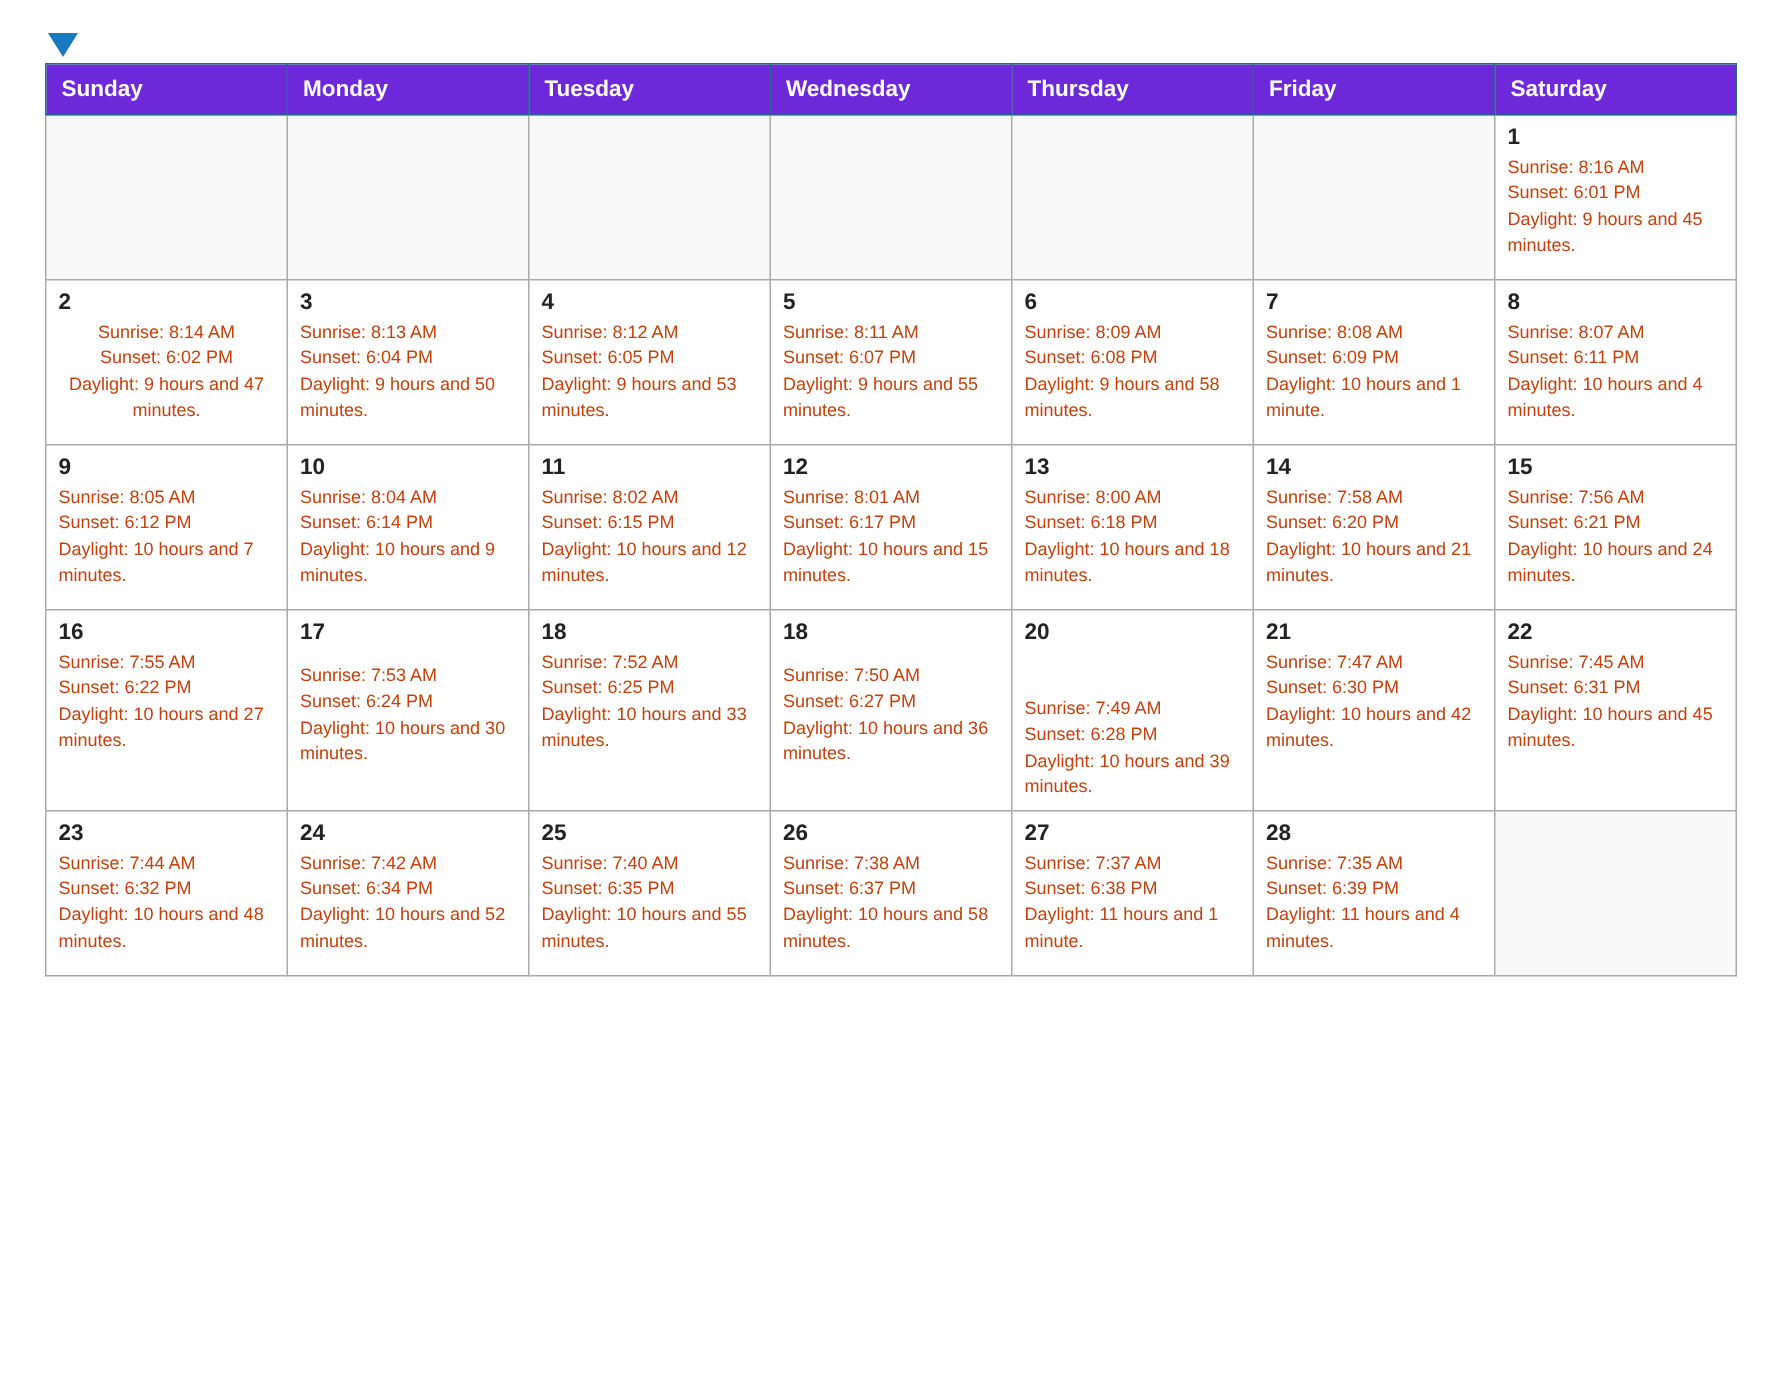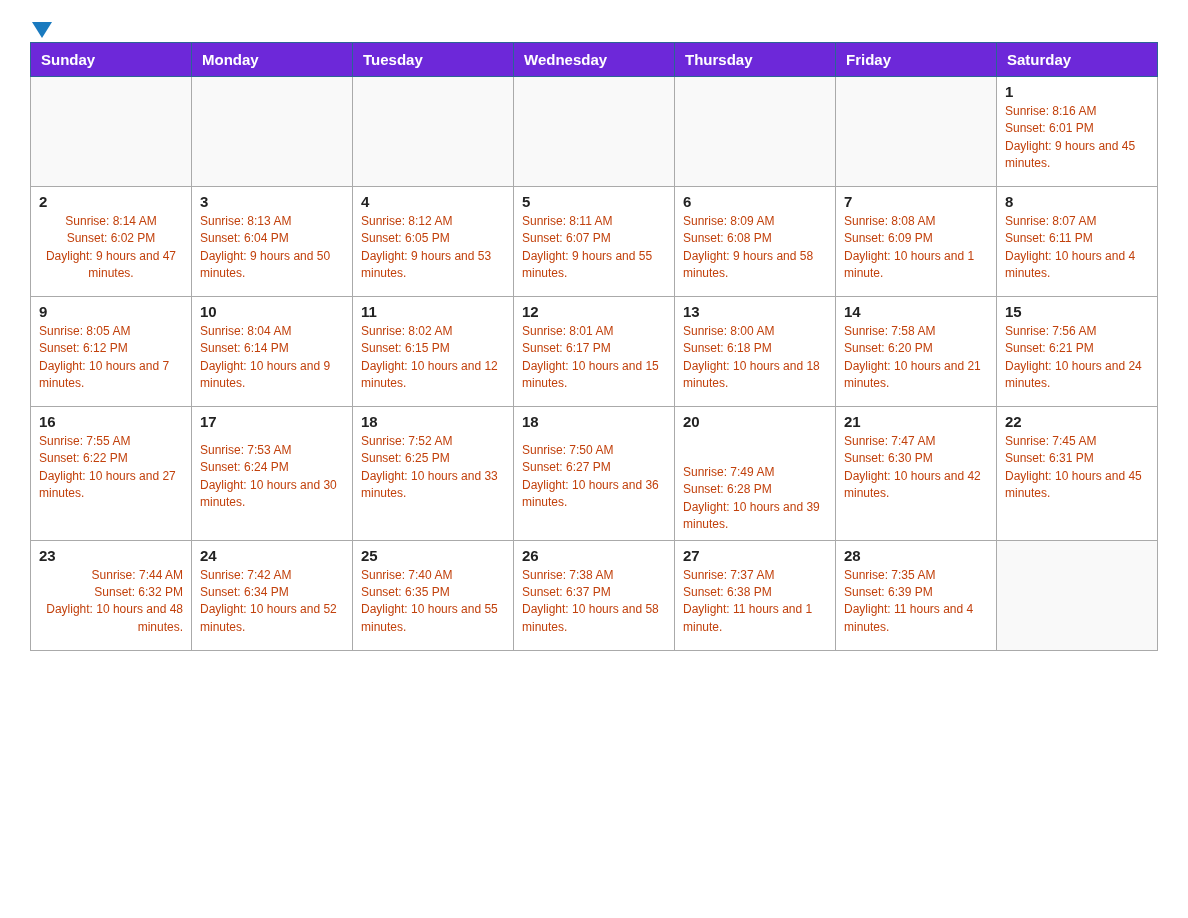--- a/index.html
+++ b/index.html
@@ -269,21 +269,21 @@
         <td>
           <span class="day-num">22</span>
           <div class="day-info" style="white-space: pre-line;">Sunrise: 7:45 AM
 Sunset: 6:31 PM
 Daylight: 10 hours and 45 minutes.</div>
         </td>
       </tr>
       <tr>
         <td>
           <span class="day-num">23</span>
-          <div class="day-info" style="white-space: pre-line; text-align: right;">Sunrise: 7:44 AM
+          <div class="day-info" style="white-space: pre-line;">Sunrise: 7:44 AM
 Sunset: 6:32 PM
 Daylight: 10 hours and 48 minutes.</div>
         </td>
         <td>
           <span class="day-num">24</span>
           <div class="day-info" style="white-space: pre-line;">Sunrise: 7:42 AM
 Sunset: 6:34 PM
 Daylight: 10 hours and 52 minutes.</div>
         </td>
         <td>

